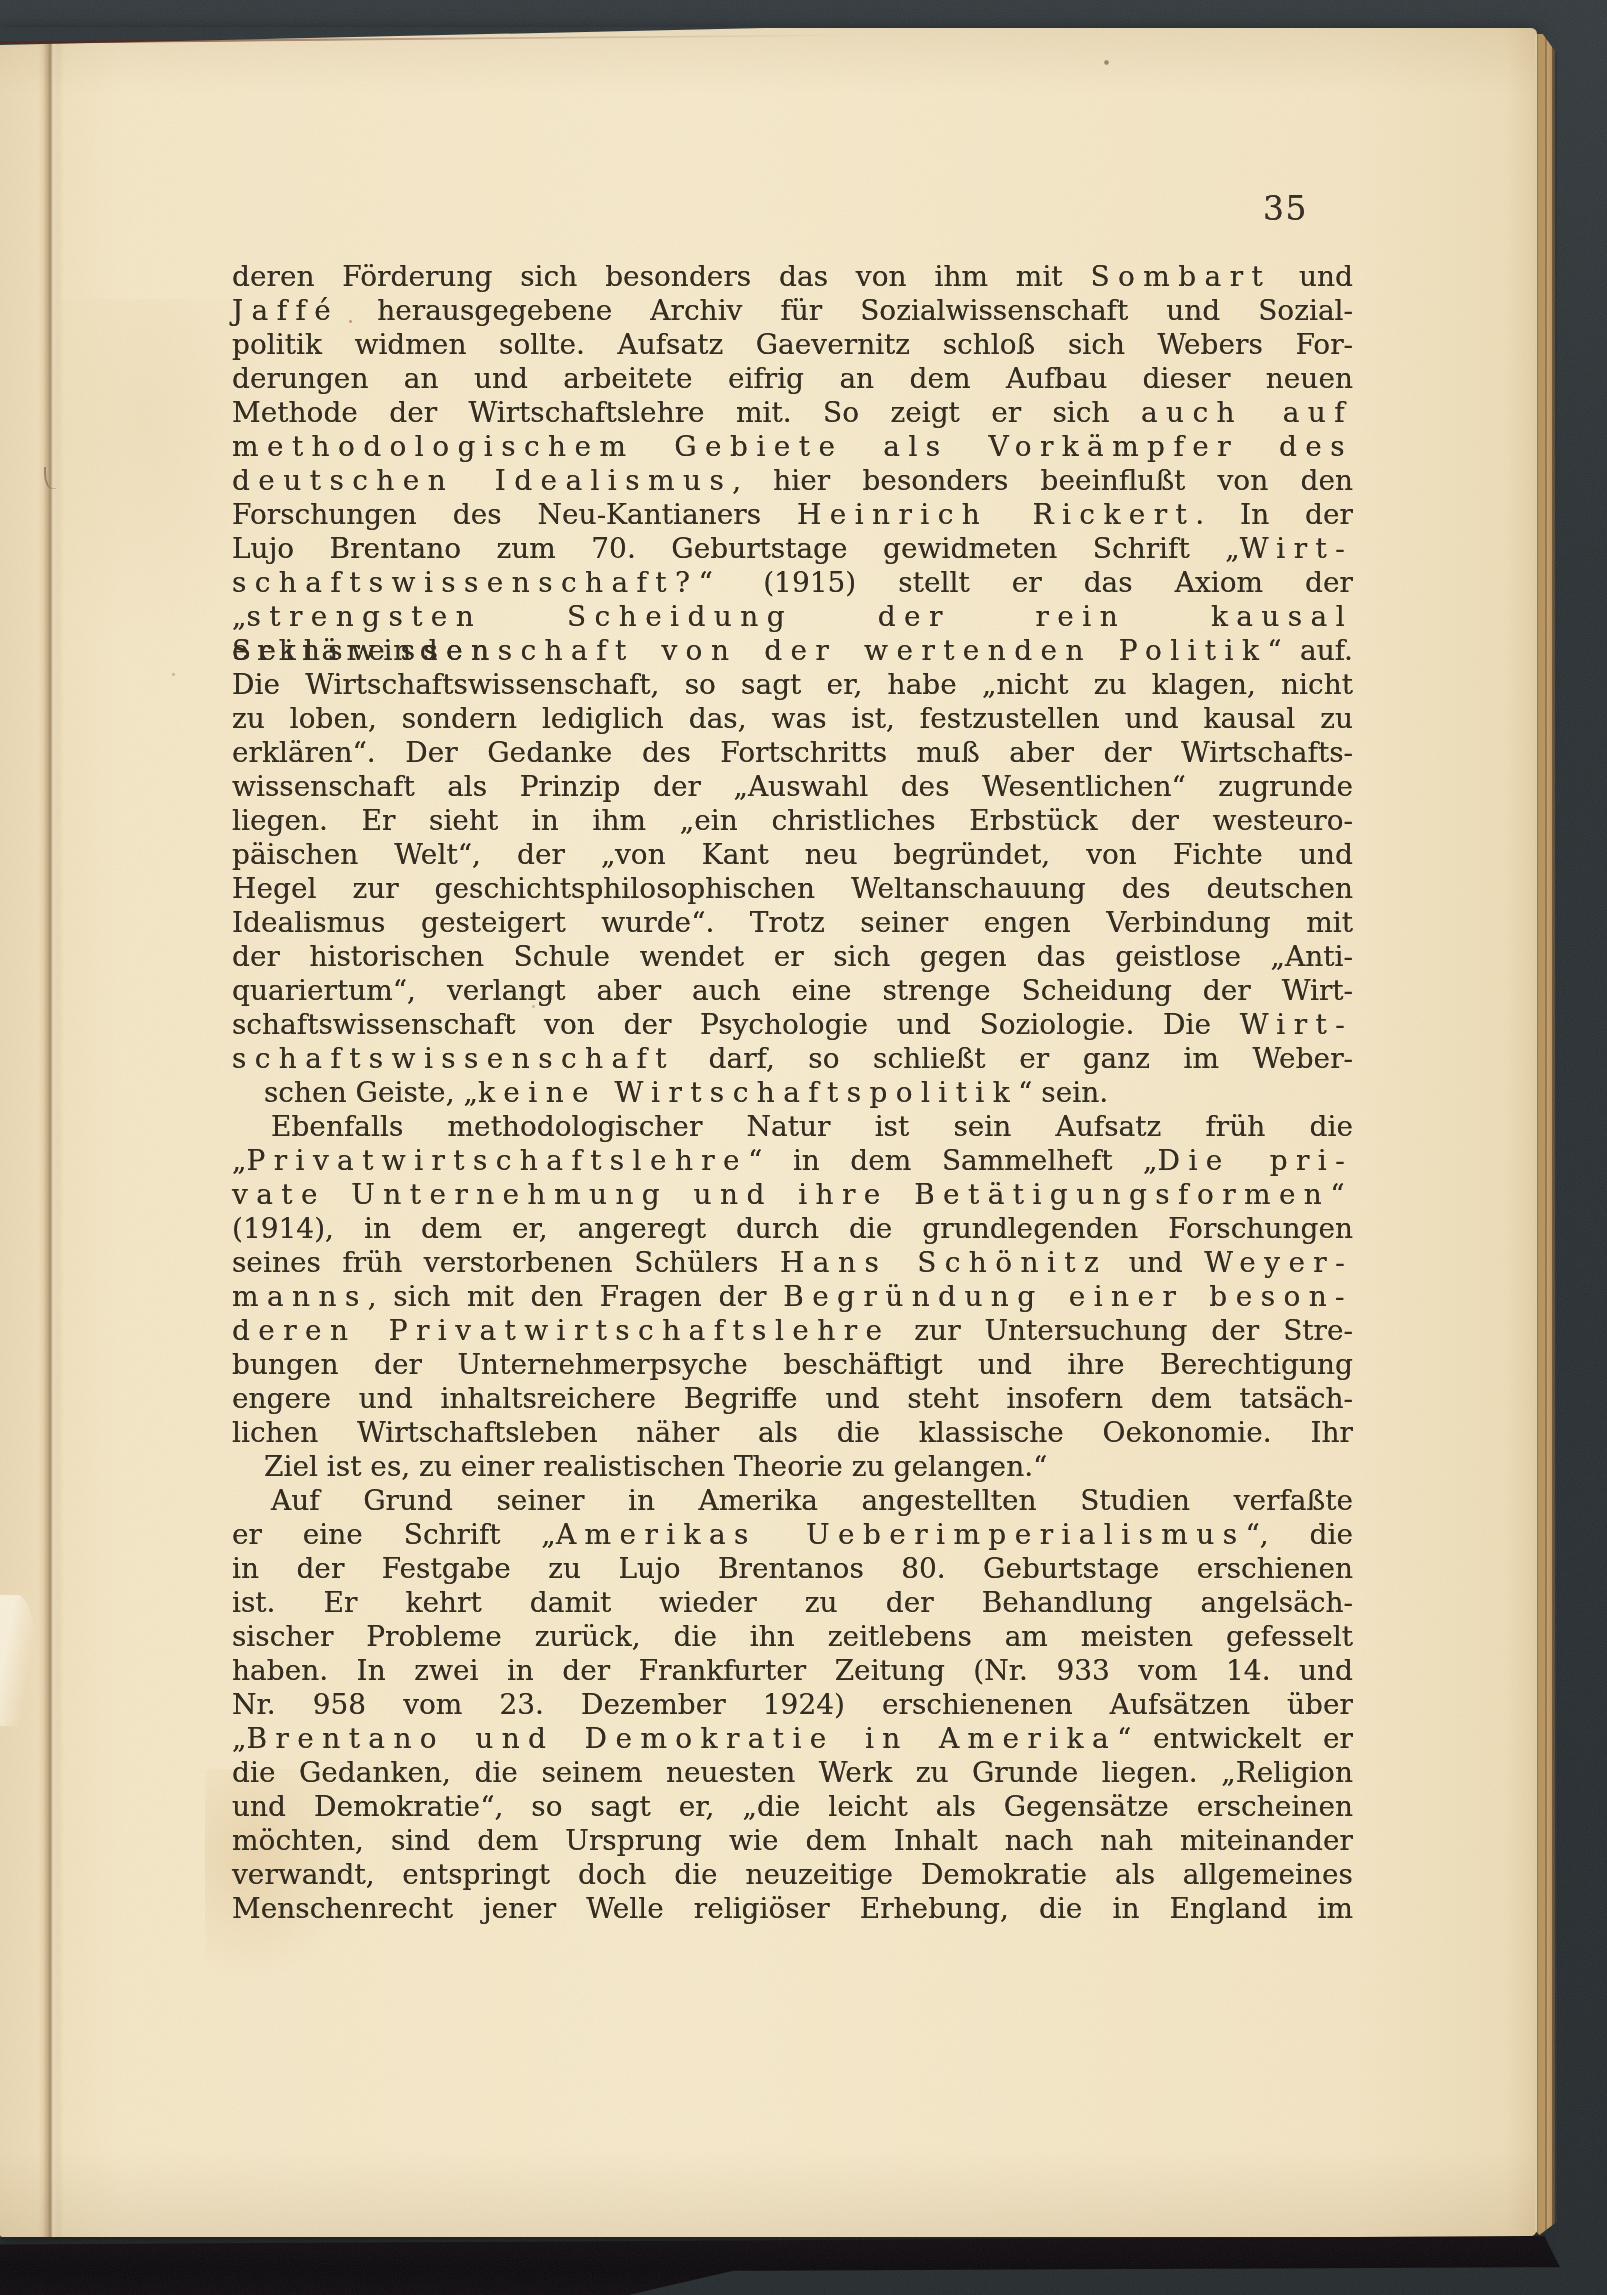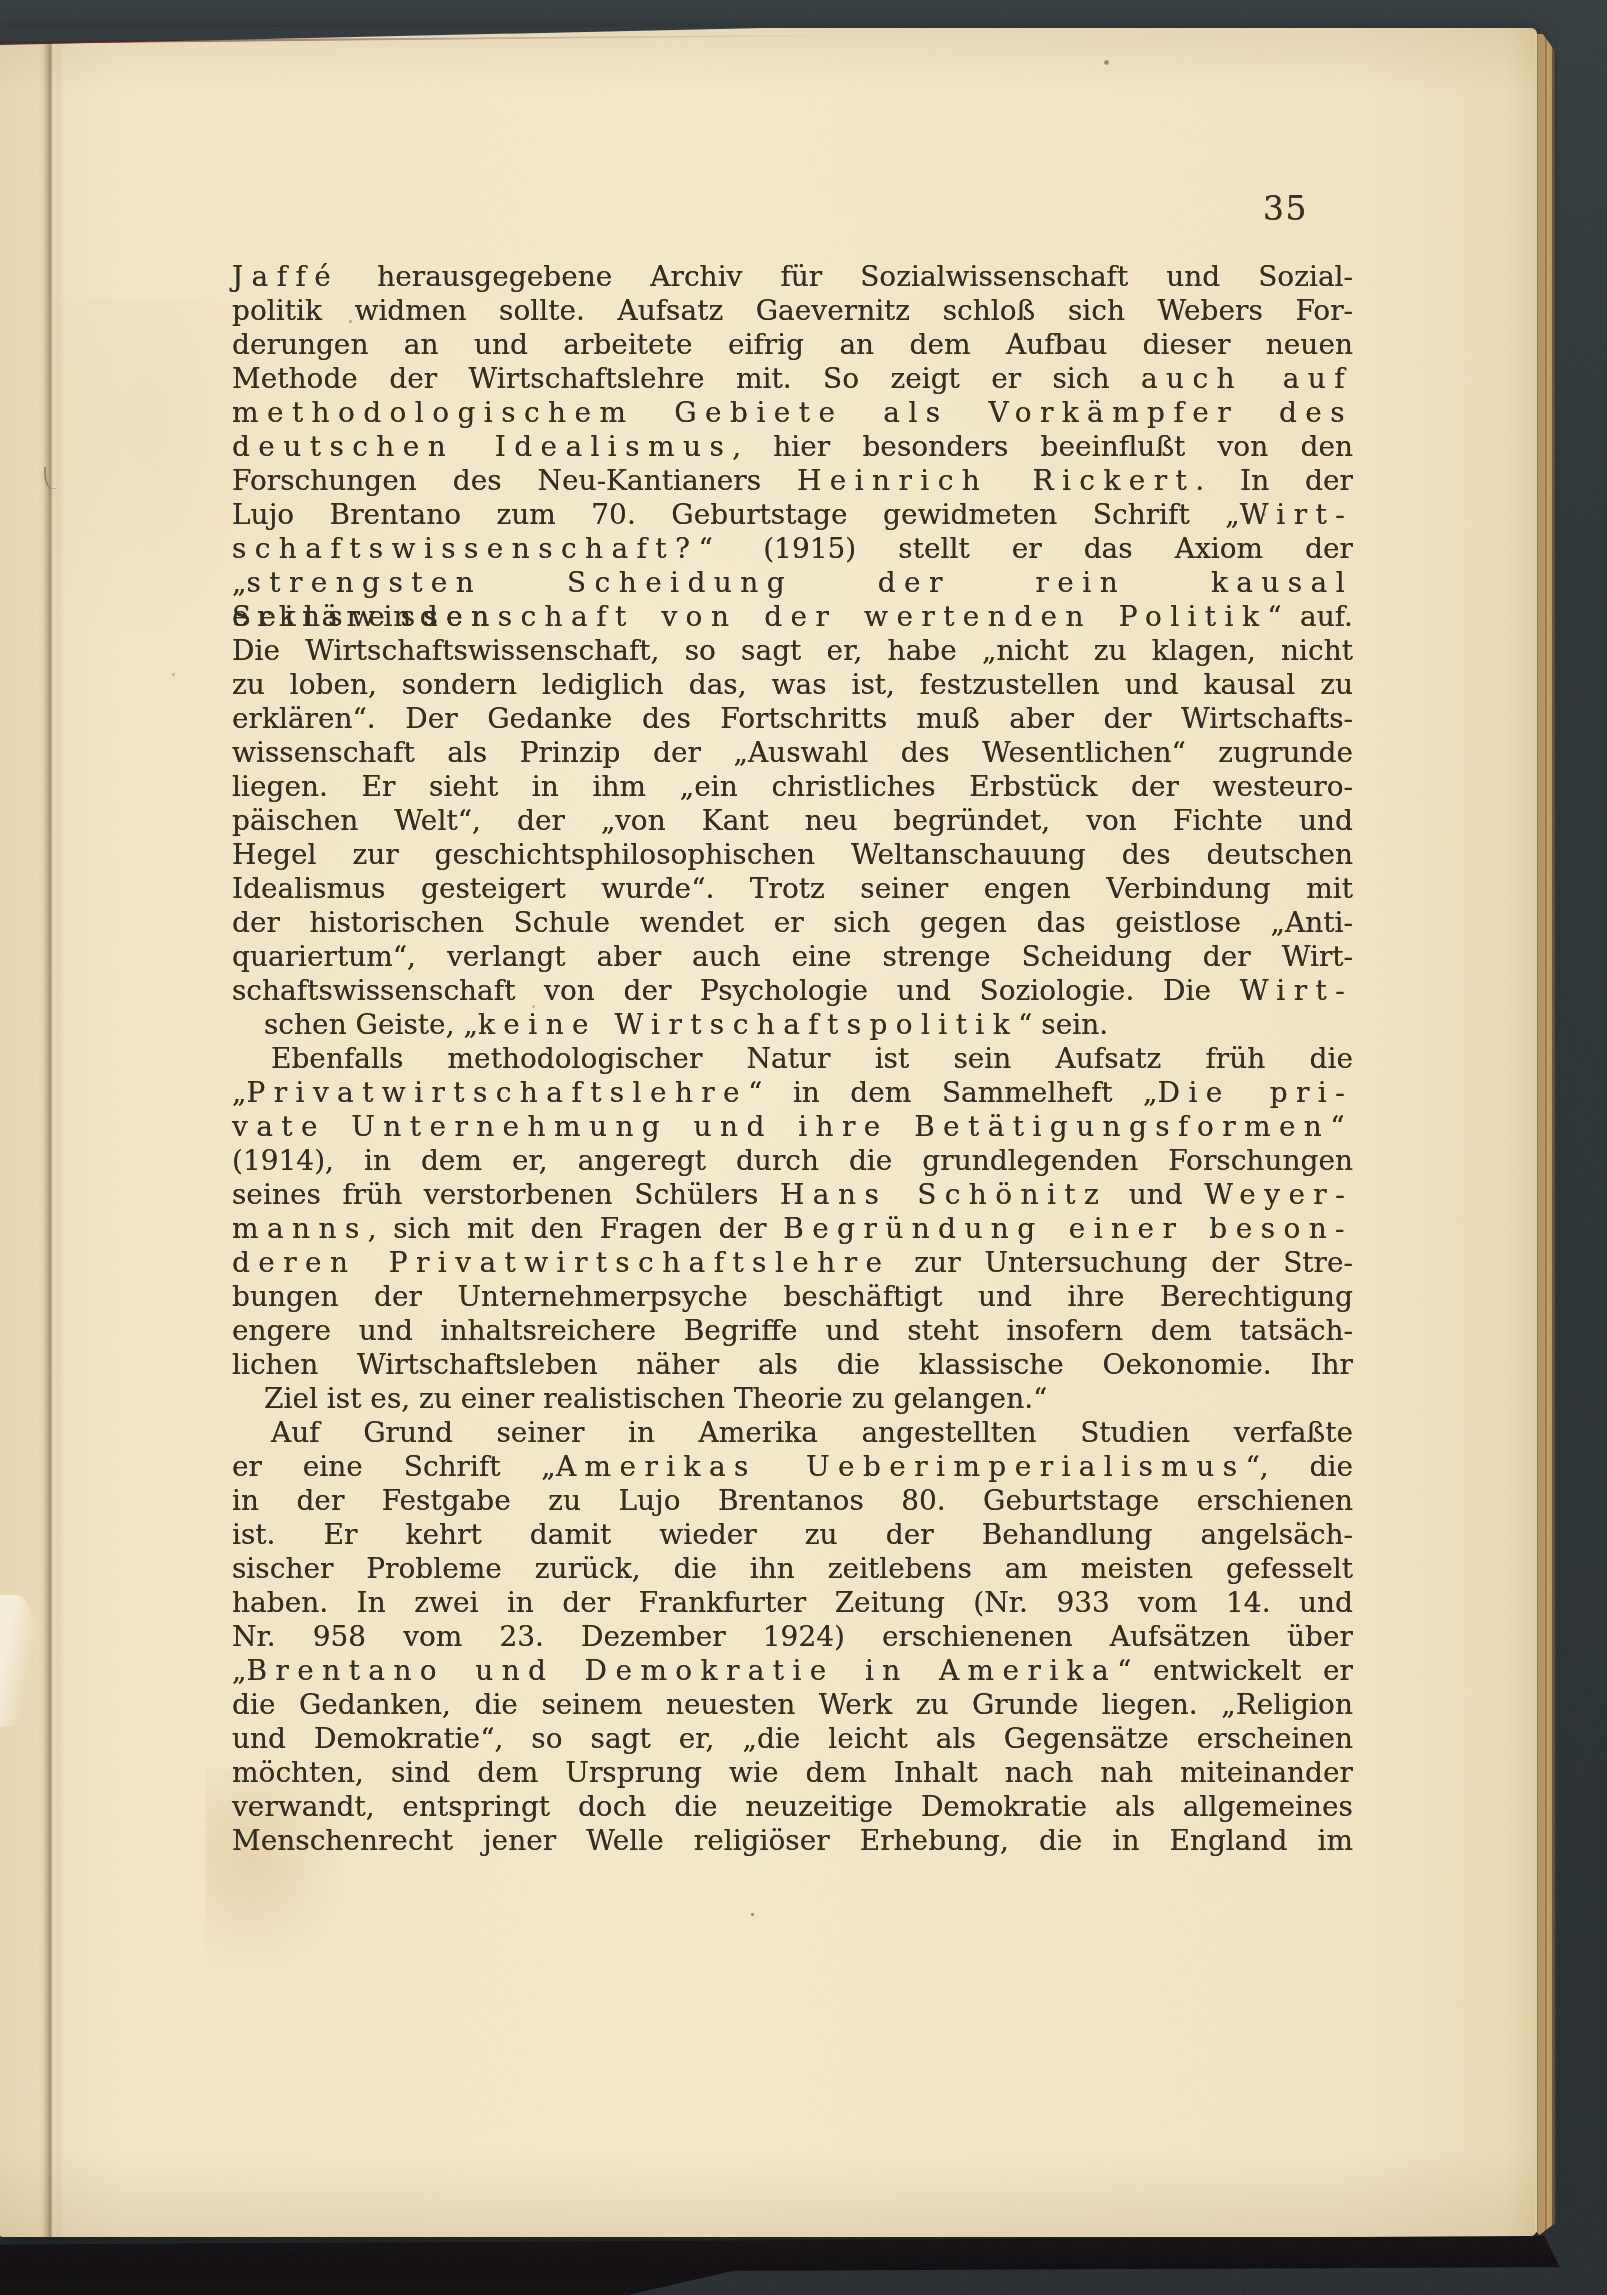--- a/index.html
+++ b/index.html
@@ -170,20 +170,21 @@
     <div class="crease"></div>
     <div class="crease-curl"></div>
     <div class="edge-notch"></div>
     <div class="stain-a"></div>
     <div class="stain-b"></div>
     <div class="speck"></div>
 
     <div class="page-number">35</div>
 
     <div class="text-block">
+        <div class="line"><span>deren Förderung sich besonders das von ihm mit </span><span class="sp">Sombart</span><span> und</span></div>
         <div class="line"><span class="sp">Jaffé</span><span> herausgegebene Archiv für Sozialwissenschaft und Sozial-</span></div>
         <div class="line"><span>politik widmen sollte. Aufsatz Gaevernitz schloß sich Webers For-</span></div>
         <div class="line"><span>derungen an und arbeitete eifrig an dem Aufbau dieser neuen</span></div>
         <div class="line"><span>Methode der Wirtschaftslehre mit. So zeigt er sich </span><span class="sp">auch auf</span></div>
         <div class="line"><span class="sp">methodologischem Gebiete als Vorkämpfer des</span></div>
         <div class="line"><span class="sp">deutschen Idealismus</span><span>, hier besonders beeinflußt von den</span></div>
         <div class="line"><span>Forschungen des Neu-Kantianers </span><span class="sp">Heinrich Rickert</span><span>. In der</span></div>
         <div class="line"><span>Lujo Brentano zum 70. Geburtstage gewidmeten Schrift „</span><span class="sp">Wirt-</span></div>
         <div class="line"><span class="sp">schaftswissenschaft?“</span><span> (1915) stellt er das Axiom der</span></div>
         <div class="line"><span>„</span><span class="sp">strengsten Scheidung der rein kausal erklärenden</span></div>
@@ -192,20 +193,21 @@
         <div class="line"><span>zu loben, sondern lediglich das, was ist, festzustellen und kausal zu</span></div>
         <div class="line"><span>erklären“. Der Gedanke des Fortschritts muß aber der Wirtschafts-</span></div>
         <div class="line"><span>wissenschaft als Prinzip der „Auswahl des Wesentlichen“ zugrunde</span></div>
         <div class="line"><span>liegen. Er sieht in ihm „ein christliches Erbstück der westeuro-</span></div>
         <div class="line"><span>päischen Welt“, der „von Kant neu begründet, von Fichte und</span></div>
         <div class="line"><span>Hegel zur geschichtsphilosophischen Weltanschauung des deutschen</span></div>
         <div class="line"><span>Idealismus gesteigert wurde“. Trotz seiner engen Verbindung mit</span></div>
         <div class="line"><span>der historischen Schule wendet er sich gegen das geistlose „Anti-</span></div>
         <div class="line"><span>quariertum“, verlangt aber auch eine strenge Scheidung der Wirt-</span></div>
         <div class="line"><span>schaftswissenschaft von der Psychologie und Soziologie. Die </span><span class="sp">Wirt-</span></div>
+        <div class="line"><span class="sp">schaftswissenschaft</span><span> darf, so schließt er ganz im Weber-</span></div>
         <div class="line left"><span>schen Geiste, „</span><span class="sp">keine Wirtschaftspolitik</span><span>“ sein.</span></div>
         <div class="line indent"><span>Ebenfalls methodologischer Natur ist sein Aufsatz früh die</span></div>
         <div class="line"><span>„</span><span class="sp">Privatwirtschaftslehre</span><span>“ in dem Sammelheft „</span><span class="sp">Die pri-</span></div>
         <div class="line"><span class="sp">vate Unternehmung und ihre Betätigungsformen“</span></div>
         <div class="line"><span>(1914), in dem er, angeregt durch die grundlegenden Forschungen</span></div>
         <div class="line"><span>seines früh verstorbenen Schülers </span><span class="sp">Hans Schönitz</span><span> und </span><span class="sp">Weyer-</span></div>
         <div class="line"><span class="sp">manns</span><span>, sich mit den Fragen der </span><span class="sp">Begründung einer beson-</span></div>
         <div class="line"><span class="sp">deren Privatwirtschaftslehre</span><span> zur Untersuchung der Stre-</span></div>
         <div class="line"><span>bungen der Unternehmerpsyche beschäftigt und ihre Berechtigung</span></div>
         <div class="line"><span>engere und inhaltsreichere Begriffe und steht insofern dem tatsäch-</span></div>

